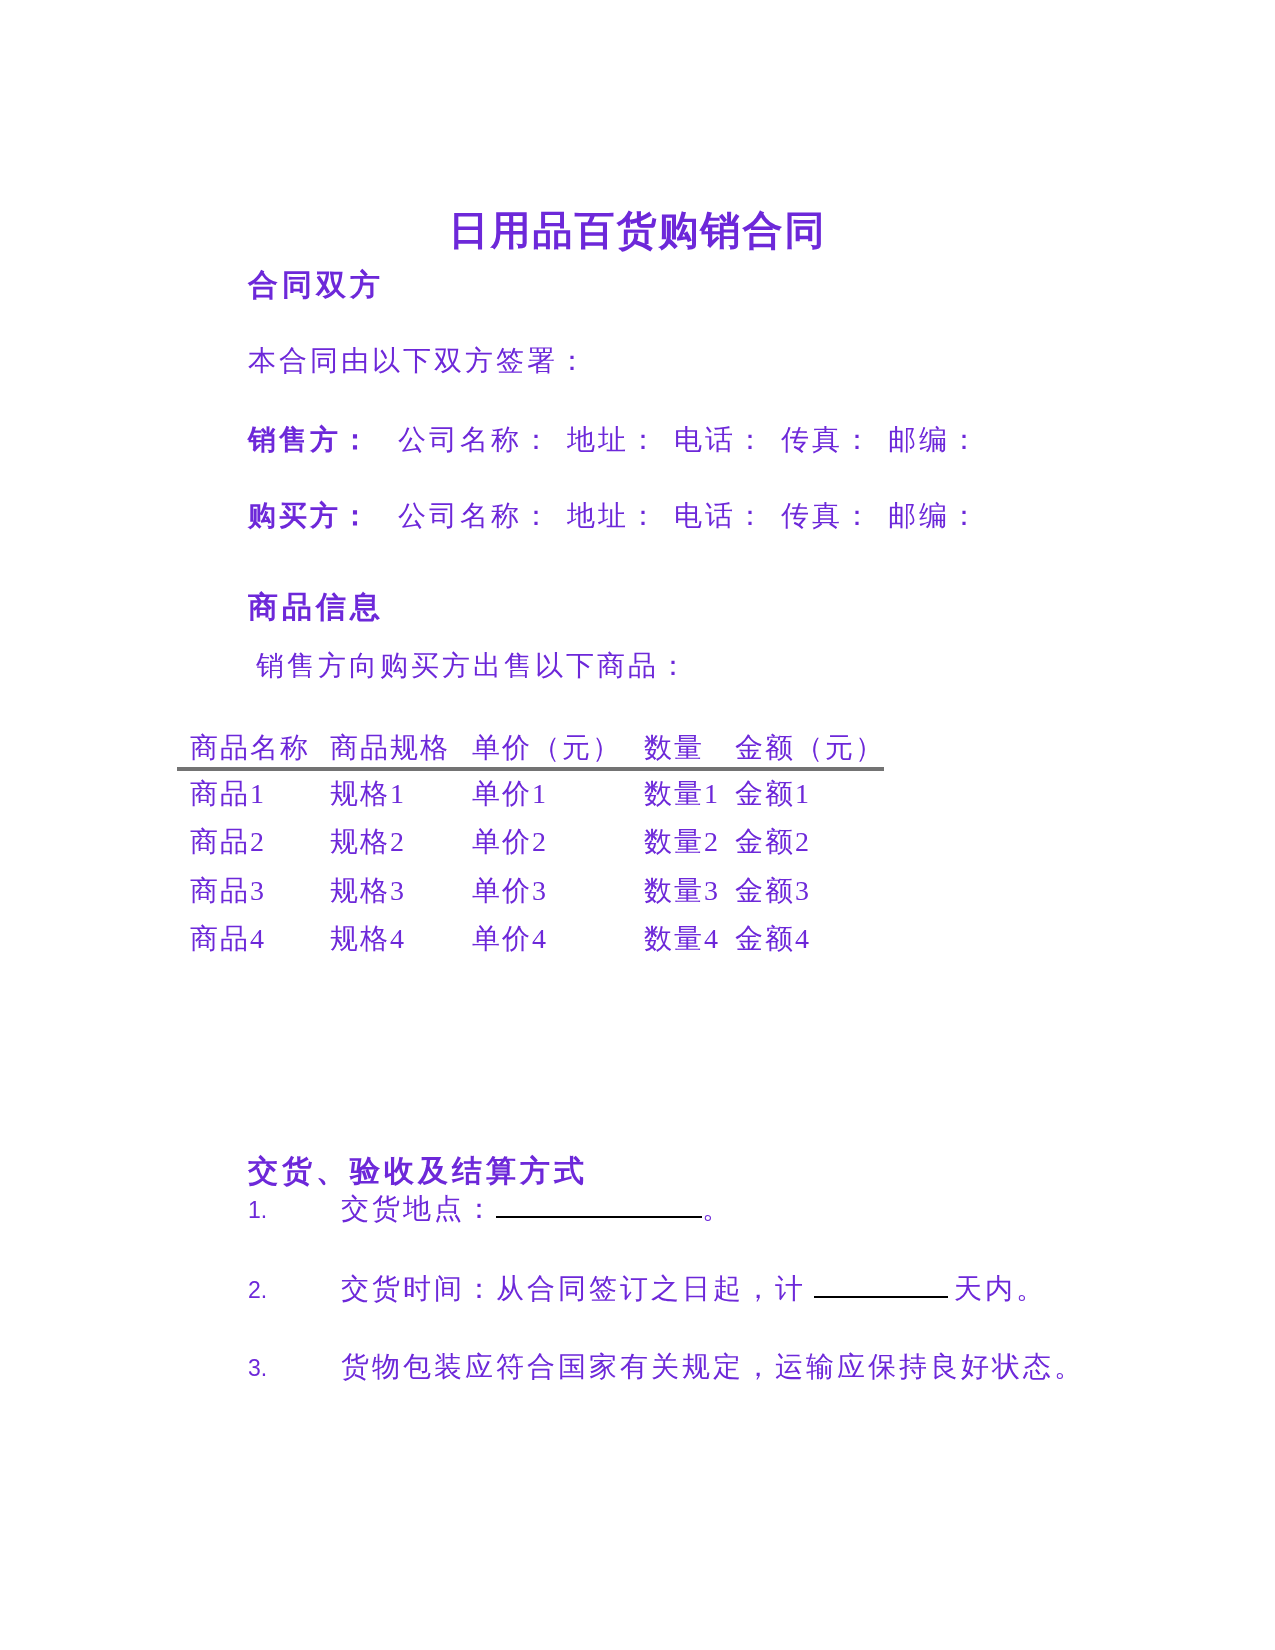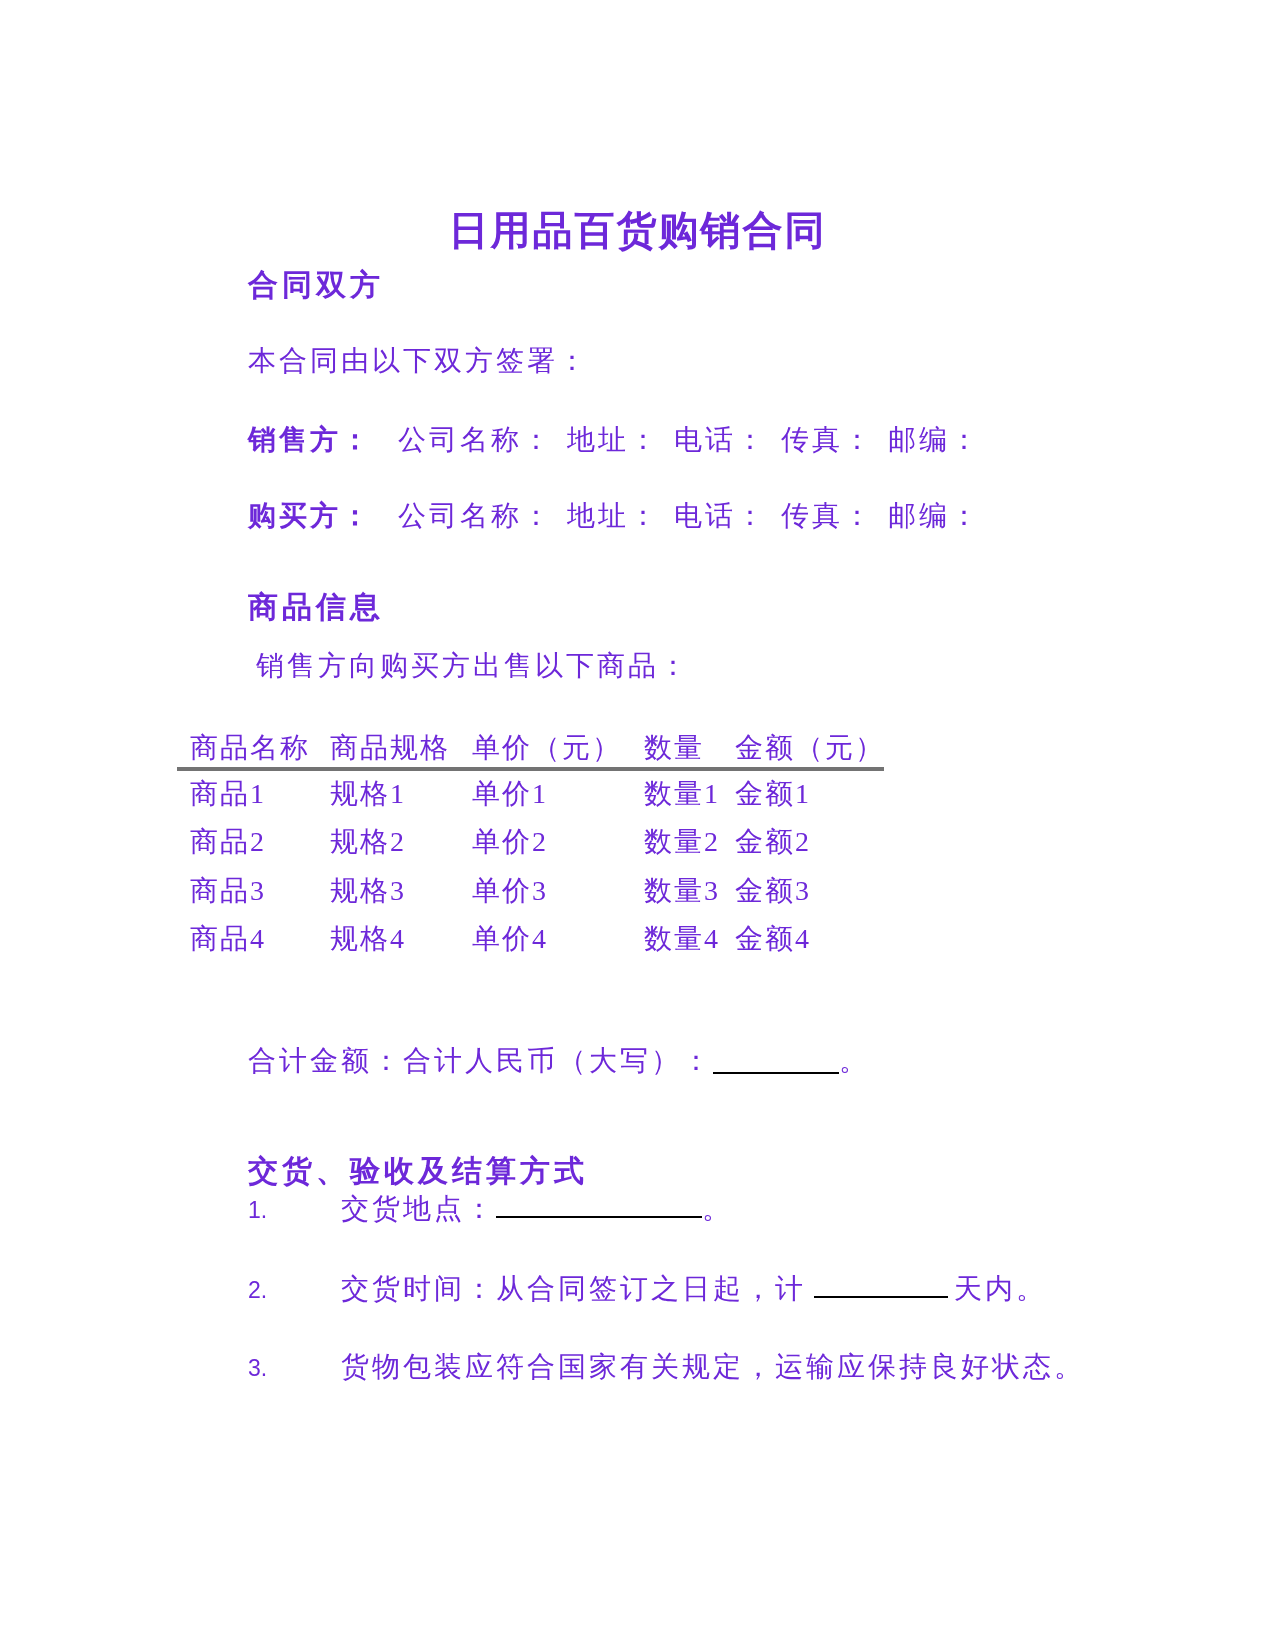--- a/index.html
+++ b/index.html
@@ -156,23 +156,20 @@
     </div>
     <div class="t-row t-body-row">
       <div class="t-cell">商品4</div>
       <div class="t-cell">规格4</div>
       <div class="t-cell">单价4</div>
       <div class="t-cell">数量4</div>
       <div class="t-cell">金额4</div>
     </div>
   </div>
 
-  <div class="abs para p-total">
-    <span>合计金额：合计人民币（大写）：</span><span class="blank blank-total"></span><span>。</span>
-  </div>
 
   <div class="abs sec-heading h-delivery">交货、验收及结算方式</div>
 
   <div class="abs num-item item-1">
     <span class="num">1.</span>
       <span>交货地点：</span>
       <span class="blank blank-place"></span>
       <span>。</span>
   </div>
 

